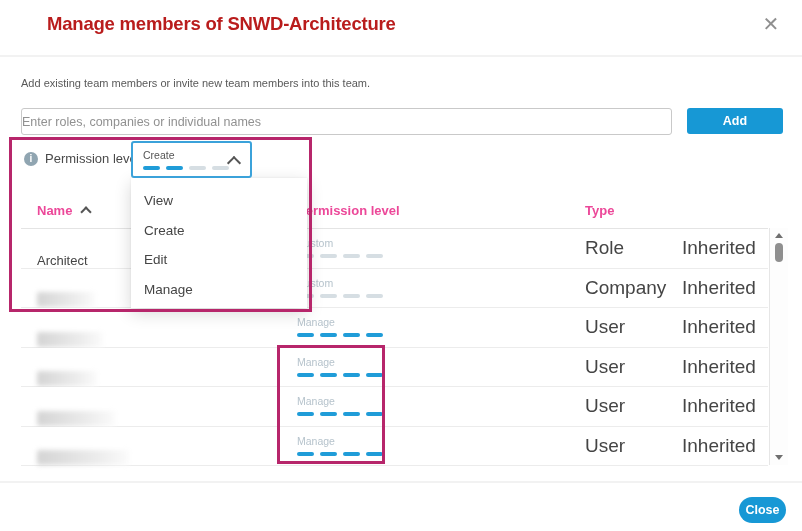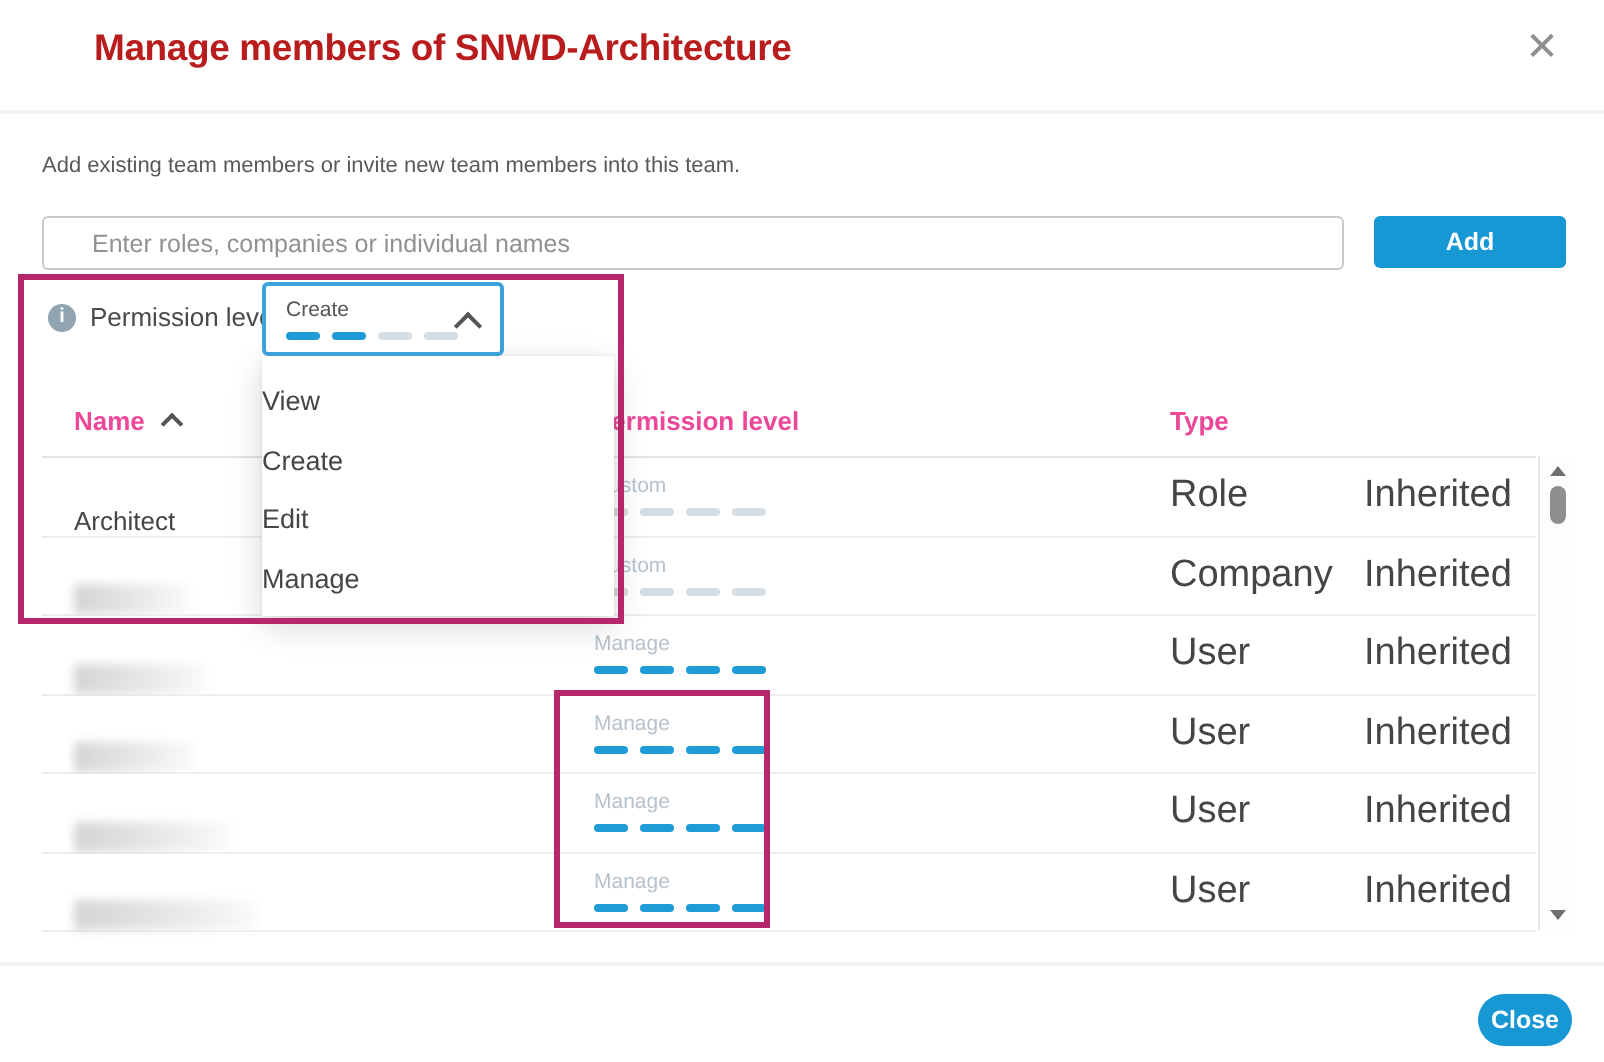--- a/index.html
+++ b/index.html
@@ -19,21 +19,21 @@
   .abs{position:absolute;}
 
   
   .dialog-title{left:21px;top:13px;font-size:18.5px;font-weight:700;color:#b91c1c;letter-spacing:-0.2px;margin-left:26px;}
   .close-x{left:756px;top:10px;width:30px;height:28px;font-size:20px;color:#8f8f8f;text-align:center;line-height:28px;cursor:pointer;}
   .header-divider{left:0;top:55px;width:802px;height:2px;background:#f2f2f2;}
 
   
   .dialog-desc{left:21px;top:77px;font-size:11px;color:#595959;}
   .member-input{left:21px;top:108px;width:651px;height:27px;box-sizing:border-box;
-    border:1px solid #c9c9c9;border-radius:3px;padding:0 24px;font-size:12.5px;color:var(--text);
+    border:1px solid #c9c9c9;border-radius:3px;padding:0 0;font-size:12.5px;color:var(--text);
     font-family:inherit;outline:none;}
   .member-input::placeholder{color:#919191;}
   .add-btn{left:687px;top:108px;width:96px;height:26px;background:var(--blue);border:none;border-radius:3px;
     color:#fff;font-size:12.5px;font-weight:700;font-family:inherit;cursor:pointer;}
 
   
   .info-icon{left:24px;top:152px;width:14px;height:14px;border-radius:50%;background:#90a5b1;color:#fff;
     font-size:10px;font-weight:700;text-align:center;line-height:14px;font-style:normal;cursor:pointer;}
   .perm-label{left:45px;top:151px;font-size:13px;color:#4a4a4a;}
   .trigger{left:131px;top:141px;width:121px;height:37px;box-sizing:border-box;border:2px solid #3ba2da;
@@ -42,21 +42,21 @@
   .trigger-dashes{position:absolute;left:10px;top:23px;display:flex;gap:6px;}
   .dash{width:17px;height:4px;border-radius:2px;display:inline-block;}
   .dash-on{background:var(--dash-blue);}
   .dash-off{background:var(--dash-gray);}
   .chev{width:8px;height:8px;border-right:2px solid #555;border-bottom:2px solid #555;display:inline-block;}
   .chev-up{transform:rotate(-135deg);}
   .trigger .chev{position:absolute;right:11px;top:15px;}
 
   .menu{left:131px;top:178px;width:176px;height:130px;background:#fff;z-index:10;box-sizing:border-box;
     padding-top:8px;box-shadow:0 5px 16px rgba(0,0,0,0.16),0 0 2px rgba(0,0,0,0.08);}
-  .menu-item{height:29.5px;line-height:29.5px;font-size:13.5px;color:var(--text);cursor:pointer;}
+  .menu-item{height:29.5px;line-height:29.5px;padding-left:13px;font-size:13.5px;color:var(--text);cursor:pointer;}
 
   
   .th{top:203px;font-size:13px;font-weight:700;color:#ec4899;}
   .th-name{left:37px;display:flex;align-items:center;gap:10px;cursor:pointer;}
   .sort-chev{width:6px;height:6px;border-right:2px solid #555;border-bottom:2px solid #555;
     transform:rotate(-135deg);display:inline-block;margin-top:3px;}
   .th-perm{left:297px;}
   .th-type{left:585px;}
   .rows{left:21px;top:228px;width:747px;border-top:1px solid #e4e4e4;}
   .row{position:relative;height:39.5px;box-sizing:border-box;border-bottom:1px solid #ececec;background:#fff;}

